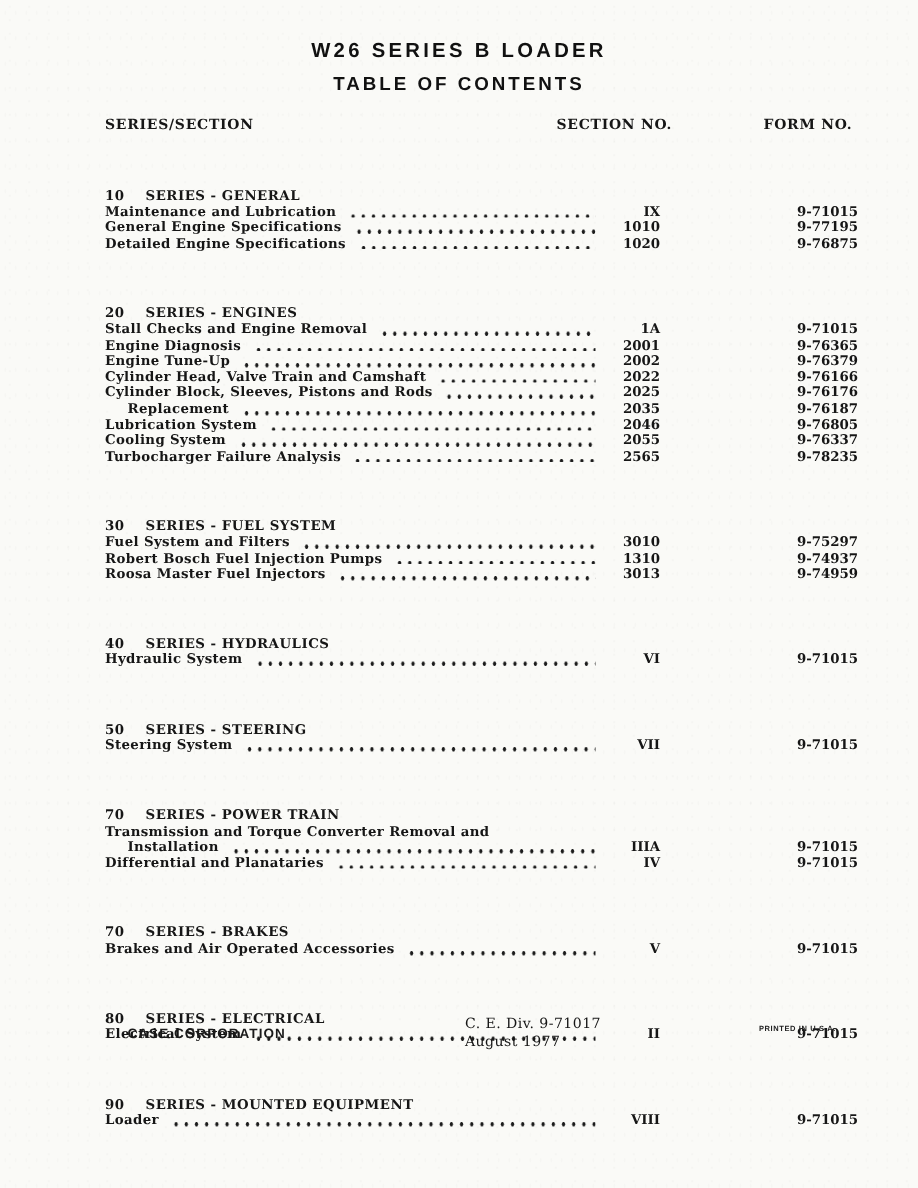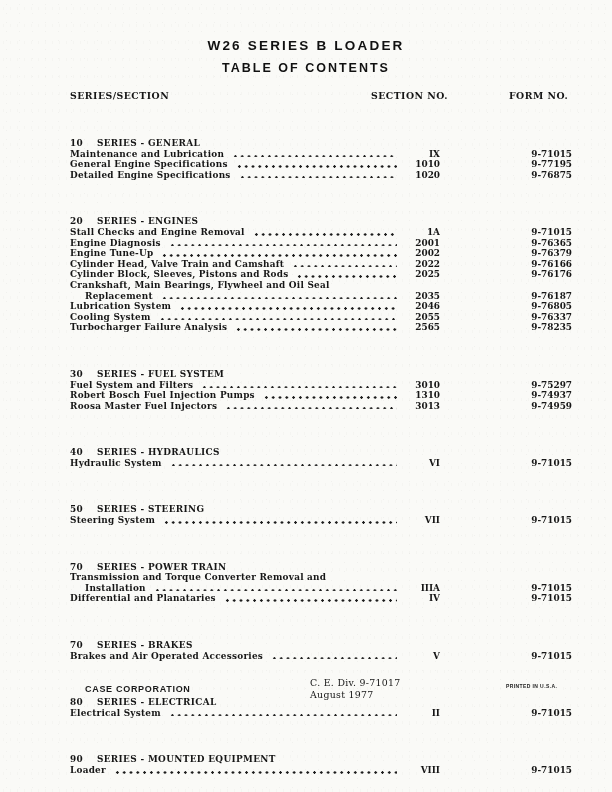--- a/index.html
+++ b/index.html
@@ -10,21 +10,21 @@
     margin:0 auto;
     background-color:#fafaf7;
     background-image: radial-gradient(rgba(100,100,95,0.055) 0.5px, transparent 0.7px),
                       radial-gradient(rgba(120,120,110,0.04) 0.5px, transparent 0.7px);
     background-size: 13px 9px, 7px 17px;
     color:#161616;
     font-family:"DejaVu Serif", serif;
     overflow:hidden;
   }
   .doc-title {
-    padding-top:38px;
+    padding-top:26px;
     text-align:center;
     font-family:"Liberation Sans", sans-serif;
     font-weight:bold;
     font-size:13.5px;
     letter-spacing:2.2px;
     color:#111;
   }
   .doc-subtitle {
     margin-top:8px;
     text-align:center;
@@ -164,23 +164,20 @@
           <span class="leader"></span>
           <span class="cell-sec">2022</span>
           <span class="cell-form">9-76166</span>
         </div>
         <div class="row">
           <span class="t">Cylinder Block, Sleeves, Pistons and Rods</span>
           <span class="leader"></span>
           <span class="cell-sec">2025</span>
           <span class="cell-form">9-76176</span>
         </div>
-        <div class="row">
-          <span class="t">Crankshaft, Main Bearings, Flywheel and Oil Seal</span>
-        </div>
         <div class="row indent">
           <span class="t">Replacement</span>
           <span class="leader"></span>
           <span class="cell-sec">2035</span>
           <span class="cell-form">9-76187</span>
         </div>
         <div class="row">
           <span class="t">Lubrication System</span>
           <span class="leader"></span>
           <span class="cell-sec">2046</span>

